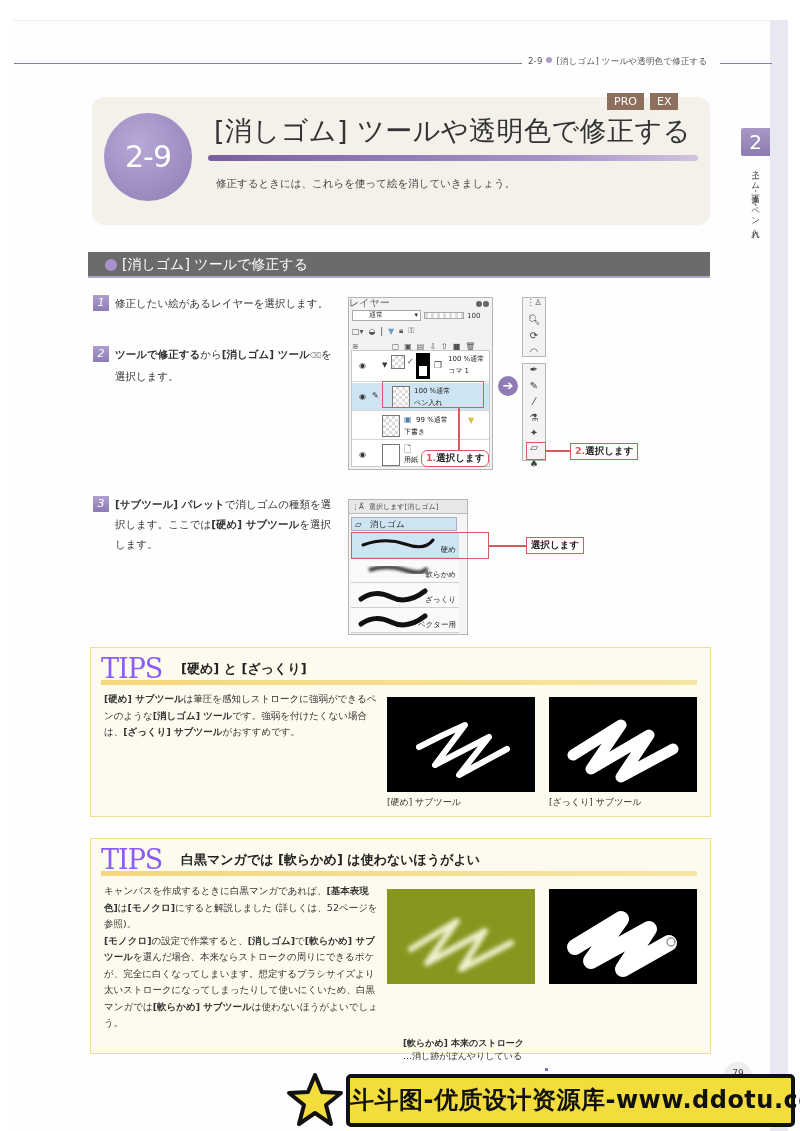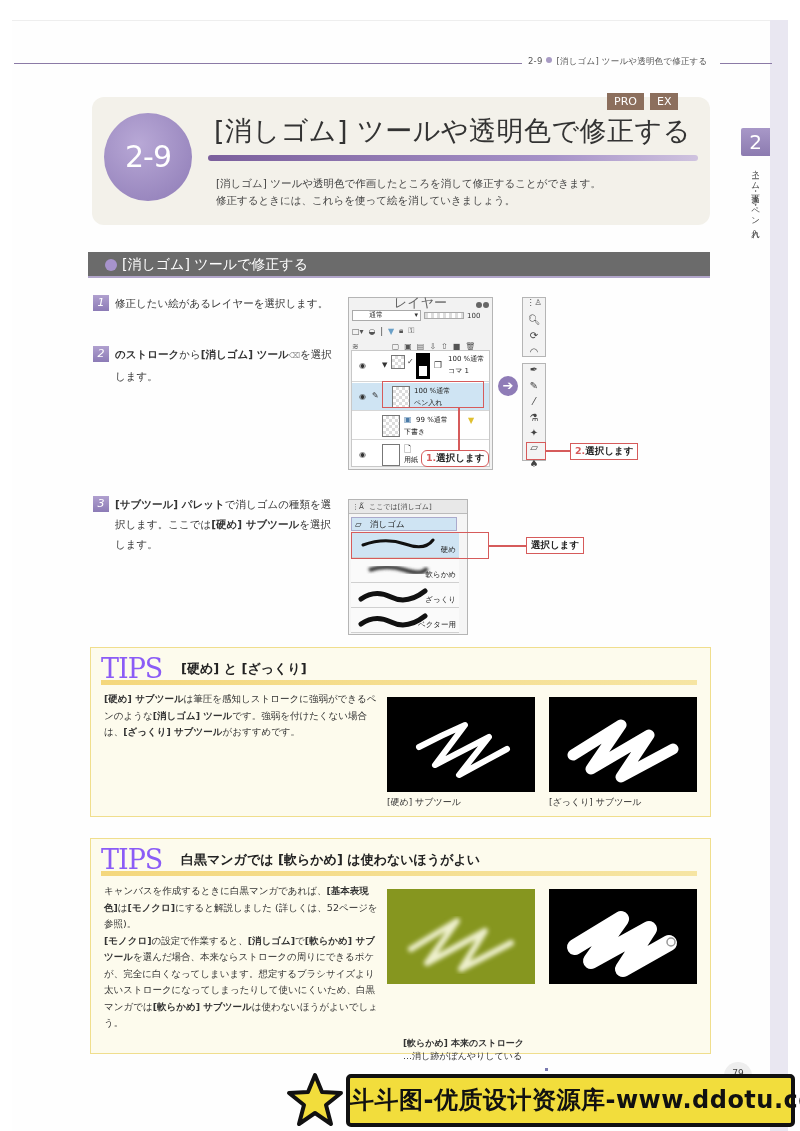--- a/index.html
+++ b/index.html
@@ -35,21 +35,21 @@
   .sec-bar .txt { position: absolute; left: 34px; top: 4px; font-size: 14px; color: #fff; white-space: nowrap; }
 
   
   .step { position: absolute; left: 93px; font-size: 10.5px; line-height: 20px; color: #333; width: 240px; }
   .step .num { position: absolute; left: 0; top: 2px; width: 16px; height: 16px; background: linear-gradient(#b0a0cf, #8c7bb6); color: #fff; font-size: 11px; font-style: italic; text-align: center; line-height: 16px; }
   .step .body { padding-left: 22px; display: block; }
   .b { font-weight: bold; }
 
   
   .layer-panel { position: absolute; left: 348px; top: 297px; width: 145px; height: 173px; background: #f2f2f2; border: 1px solid #b5b5b5; font-size: 7.5px; }
-  .lp-title { height: 10px; text-align: center; color: #666; font-size: 13px; line-height: 10px; position: relative; }
+  .lp-title { height: 10px; color: #666; font-size: 10px; line-height: 10px; position: relative; }
   .lp-title .ctrl { position: absolute; right: 3px; top: 1px; width: 14px; height: 7px; }
   .lp-title .ctrl span { display: inline-block; width: 6px; height: 6px; border-radius: 50%; background: #666; margin-left: 1px; }
   .lp-row1 { display: flex; gap: 3px; padding: 2px 3px; align-items: center; }
   .lp-select { width: 69px; height: 11px; background: #fff; border: 1px solid #aaa; font-size: 7px; line-height: 9px; padding-left: 16px; position: relative; }
   .lp-select::after { content: "▾"; position: absolute; right: 2px; top: 0; font-size: 7px; }
   .lp-slider { width: 40px; height: 7px; border: 1px solid #aaa; background: repeating-linear-gradient(90deg, #ddd 0 3px, #fff 3px 6px); }
   .lp-opacity { font-size: 7px; }
   .lp-icons { height: 14px; margin: 1px 3px; display: flex; gap: 5px; align-items: center; color: #555; font-size: 8px; }
   .lp-layers { position: absolute; left: 2px; top: 52px; width: 139px; height: 117px; background: #fff; border: 1px solid #c8c8c8; }
   .lp-layer { position: absolute; left: 0; width: 137px; border-bottom: 1px solid #d6d6d6; }
@@ -113,36 +113,35 @@
 
 <div class="banner"></div>
 <div class="badge-row">
   <span class="badge">PRO</span>
   <span class="badge">EX</span>
 </div>
 <div class="sec-circle">2-9</div>
 <div class="title">[消しゴム] ツールや透明色で修正する</div>
 <div class="title-rule"></div>
 <div class="intro">
-  <div>[消しゴム] ツールや透明色で作画したところを消して修正することができます。</div>
   <div>修正するときには、これらを使って絵を消していきましょう。</div>
 </div>
 
 <div class="sec-bar">
   <span class="bullet"></span>
   <span class="txt">[消しゴム] ツールで修正する</span>
 </div>
 
 <div class="step" style="top:293px;">
   <span class="num">1</span>
   <span class="body">修正したい絵があるレイヤーを選択します。</span>
 </div>
 <div class="step" style="top:344px;">
   <span class="num">2</span>
-  <span class="body"><span class="b">のストローク</span><span>から</span><span class="b">[消しゴム] ツール</span><span style="font-size:8px;color:#888;">⌫</span><span>を選択します。</span></span>
+  <span class="body"><span class="b">ツールで修正する</span><span>から</span><span class="b">[消しゴム] ツール</span><span style="font-size:8px;color:#888;">⌫</span><span>を選択します。</span></span>
 </div>
 <div class="step" style="top:494px;">
   <span class="num">3</span>
   <span class="body"><span class="b">[サブツール] パレット</span><span>で消しゴムの種類を選択します。ここでは</span><span class="b">[硬め] サブツール</span><span>を選択します。</span></span>
 </div>
 
 <div class="layer-panel">
   <div class="lp-title">
     <span>レイヤー</span>
     <span class="ctrl"><span></span><span></span></span>
@@ -233,21 +232,21 @@
 </div>
 <div class="callout-red" style="left:526px;top:442px;width:20px;height:18px;"></div>
 <div class="leader" style="left:546px;top:450px;width:24px;height:1.5px;"></div>
 <div class="callout-label" style="left:570px;top:443px;">
   <span class="n">2.</span><span>選択します</span>
 </div>
 
 <div class="sub-panel">
   <div class="sub-tab">
     <span style="position:absolute;left:3px;top:0;font-size:7px;">⋮Ǻ</span>
-    <span>ここでは[消しゴム]</span>
+    <span>選択します[消しゴム]</span>
   </div>
   <div class="sub-group">
     <span style="position:absolute;left:3px;top:0;">▱</span>
     <span>消しゴム</span>
   </div>
   <div class="sub-list">
     <div class="sub-item sel">
       <svg width="80" height="16">
           <path d="M8 10 Q30 2 50 9 T78 5" stroke="#111" stroke-width="3" fill="none" stroke-linecap="round"></path>
         </svg>

